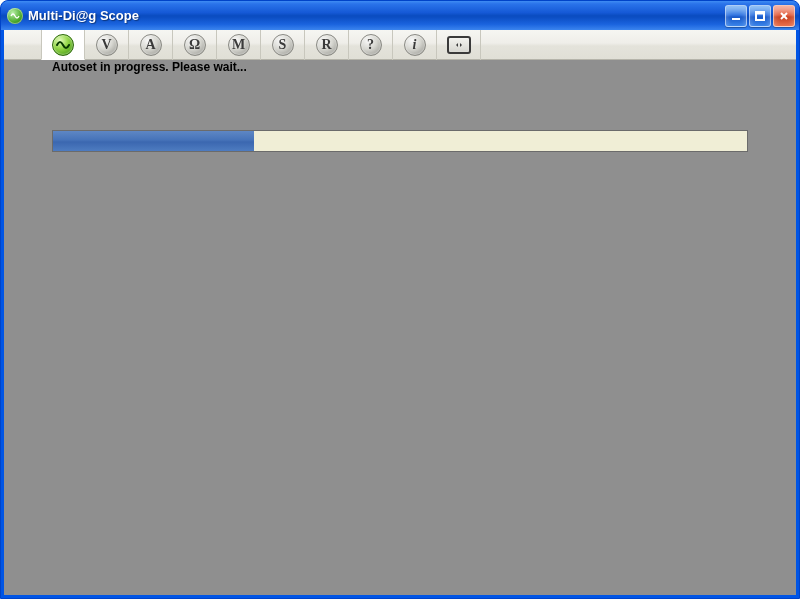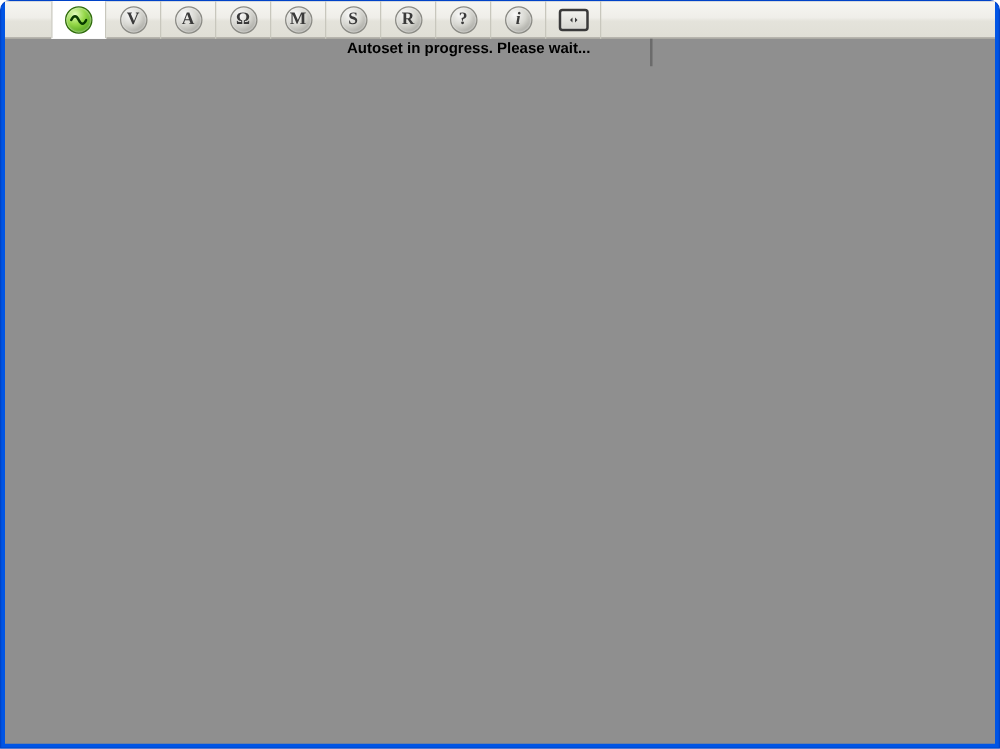--- a/index.html
+++ b/index.html
@@ -114,21 +114,21 @@
     border-radius: 3px;
     display: flex; align-items: center; justify-content: center;
     background: linear-gradient(to bottom, #f2f2ee, #d6d6d0);
     box-shadow: inset 0 0 1px #fff;
   }
   .rect-icon svg { width: 14px; height: 10px; }
 
   .content {
     flex: 1;
     display: flex;
-    justify-content: center;
+    flex-direction: column;
     padding: 0 48px;
     padding-bottom: 120px;
     gap: 48px;
   }
   .status-text {
     color: #000;
     font-weight: bold;
     font-size: 12px;
     margin-bottom: 8px;
   }
@@ -141,20 +141,48 @@
   .progress .fill {
     height: 100%;
     background: linear-gradient(to bottom, #5e87c4, #4673b9 45%, #3b67b0 55%, #4e7cc0);
   }
 </style>
 </head>
 <body>
 
 <div class="window">
 
+  <div class="titlebar">
+    <span class="app-icon">
+      <svg viewBox="0 0 10 10">
+          <path d="M1 5 Q3 1 5 5 Q7 9 9 5" stroke="#fff" stroke-width="1.3" fill="none"></path>
+        </svg>
+    </span>
+    <span class="title">Multi-Di@g Scope</span>
+    <span class="spacer"></span>
+    <div class="win-ctrls">
+      <div class="win-btn min">
+        <svg viewBox="0 0 12 12">
+            <line class="stroke" x1="2" y1="9" x2="10" y2="9"></line>
+          </svg>
+      </div>
+      <div class="win-btn max">
+        <svg viewBox="0 0 12 12">
+            <rect class="stroke" x="2" y="2" width="8" height="8"></rect>
+            <line class="stroke" x1="2" y1="3.5" x2="10" y2="3.5"></line>
+          </svg>
+      </div>
+      <div class="win-btn close">
+        <svg viewBox="0 0 12 12">
+            <line class="stroke" x1="3" y1="3" x2="9" y2="9"></line>
+            <line class="stroke" x1="9" y1="3" x2="3" y2="9"></line>
+          </svg>
+      </div>
+    </div>
+  </div>
 
   <div class="inner">
     <div class="toolbar">
       <div class="tool-spacer-left"></div>
       <div id="toolbar-buttons" style="display:flex; height:100%;">
           <div class="tool-btn active">
             <div class="round-icon green">
               <svg viewBox="0 0 14 14">
                 <path d="M1 7 Q4 1 7 7 Q10 13 13 7" stroke="#083a00" stroke-width="2" fill="none" stroke-linecap="round"></path>
               </svg>

